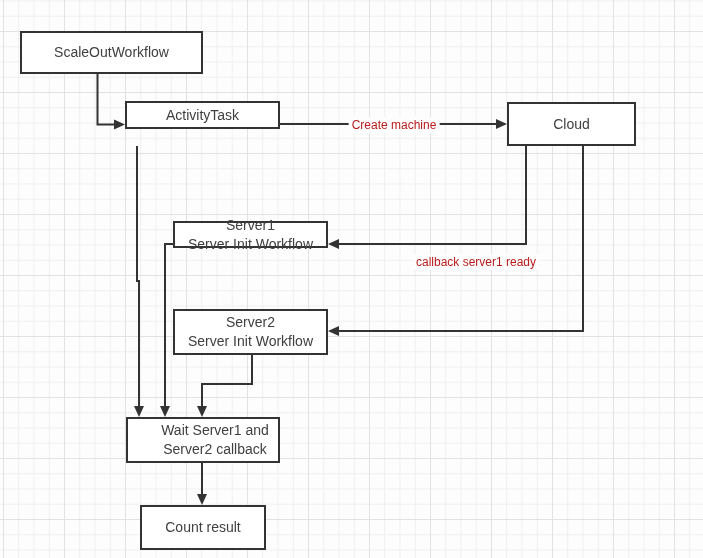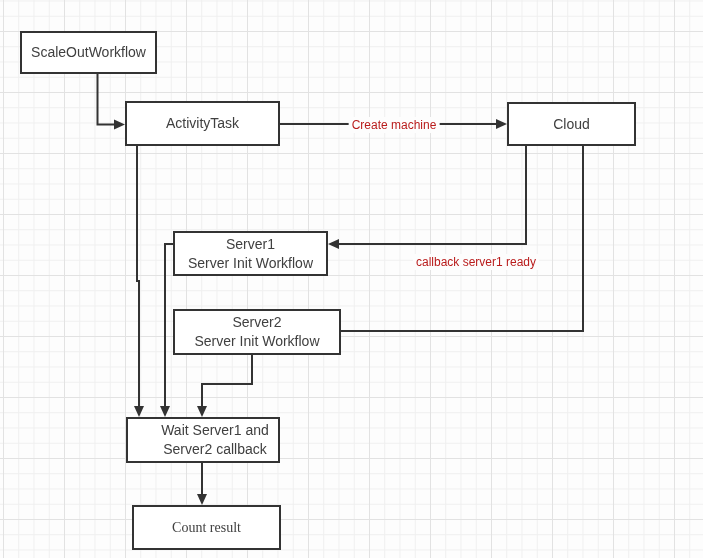--- a/index.html
+++ b/index.html
@@ -66,27 +66,27 @@
     z-index: 2;
     transform: translate(-50%, -50%);
     background: #fdfdfd;
     padding: 1px 3px;
     font-size: 12px;
     color: #b91c1c;
     white-space: nowrap;
   }
 
   
-  #n-scaleout { left: 20px;  top: 31px;  width: 137px; height: 43px; }
-  #n-activity { left: 125px; top: 101px; width: 155px; height: 45px; }
+  #n-scaleout { left: 20px;  top: 31px;  width: 183px; height: 43px; }
+  #n-activity { left: 125px; top: 101px; width: 155px; height: 28px; }
   #n-cloud    { left: 507px; top: 102px; width: 129px; height: 44px; }
-  #n-server1  { left: 173px; top: 231px; width: 155px; height: 45px; }
-  #n-server2  { left: 173px; top: 309px; width: 168px; height: 46px; }
+  #n-server1  { left: 173px; top: 221px; width: 155px; height: 27px; }
+  #n-server2  { left: 173px; top: 309px; width: 155px; height: 46px; }
   #n-wait     { left: 126px; top: 417px; width: 154px; height: 46px; padding-left: 24px; }
-  #n-count    { left: 132px; top: 505px; width: 149px; height: 45px; font-family: Liberation Serif, serif; }
+  #n-count    { left: 140px; top: 505px; width: 126px; height: 45px; }
 
   #lbl-create   { left: 394px; top: 125px; }
   #lbl-callback { left: 476px; top: 262px; }
 </style>
 </head>
 <body>
 
 <div class="canvas">
 
   <svg class="connectors" viewBox="0 0 703 558" xmlns="http://www.w3.org/2000/svg">

